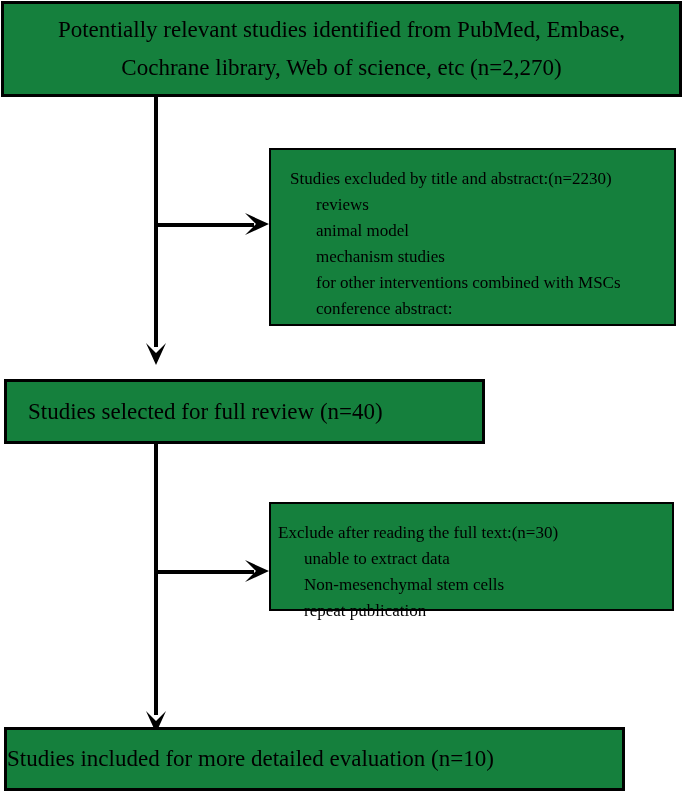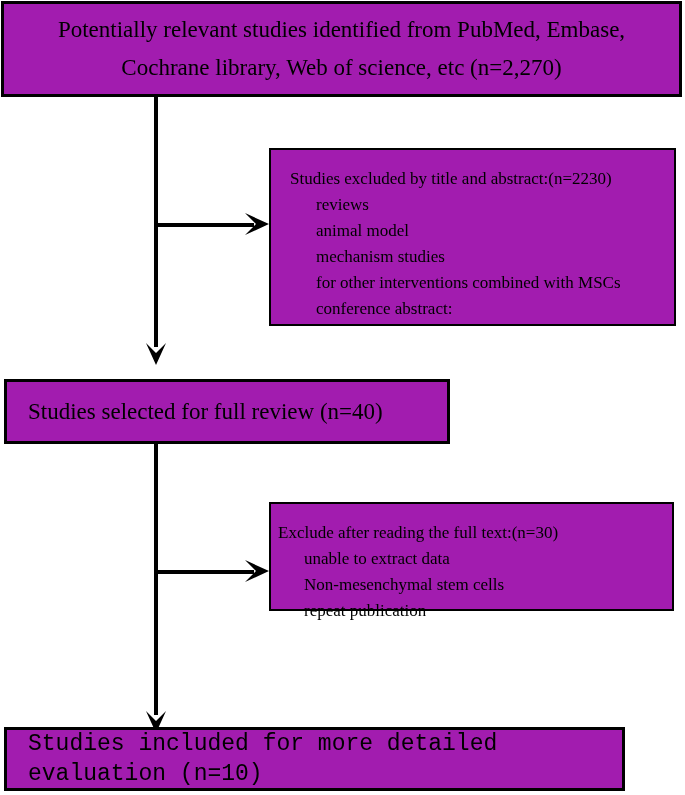--- a/index.html
+++ b/index.html
@@ -15,21 +15,21 @@
   #flow-root {
     position: relative;
     width: 685px;
     height: 795px;
     background: #ffffff;
     overflow: hidden;
   }
   .node-box {
     position: absolute;
     box-sizing: border-box;
-    background: #a21caf;
+    background: #15803d;
     border: 3px solid #000000;
   }
   .node-box.thin {
     border-width: 2px;
   }
   
   #box-identified {
     left: 1px;
     top: 1px;
     width: 681px;
@@ -40,21 +40,21 @@
   }
   #box-identified .box-text {
     text-align: center;
     font-size: 23px;
     line-height: 38px;
     padding: 0 30px;
   }
   #box-selected {
     left: 4px;
     top: 379px;
-    width: 446px;
+    width: 481px;
     height: 65px;
     display: flex;
     align-items: center;
   }
   #box-selected .box-text {
     text-align: left;
     font-size: 23px;
     line-height: 30px;
     padding-left: 21px;
   }
@@ -63,22 +63,20 @@
     top: 727px;
     width: 621px;
     height: 64px;
     display: flex;
     align-items: center;
   }
   #box-included .box-text {
     text-align: left;
     font-size: 23px;
     line-height: 30px;
-    padding-left: 21px;
-    font-family: Liberation Mono, monospace;
   }
   
   #box-excluded-1 {
     left: 269px;
     top: 148px;
     width: 407px;
     height: 178px;
     padding: 16px 0 0 19px;
   }
   #box-excluded-2 {

